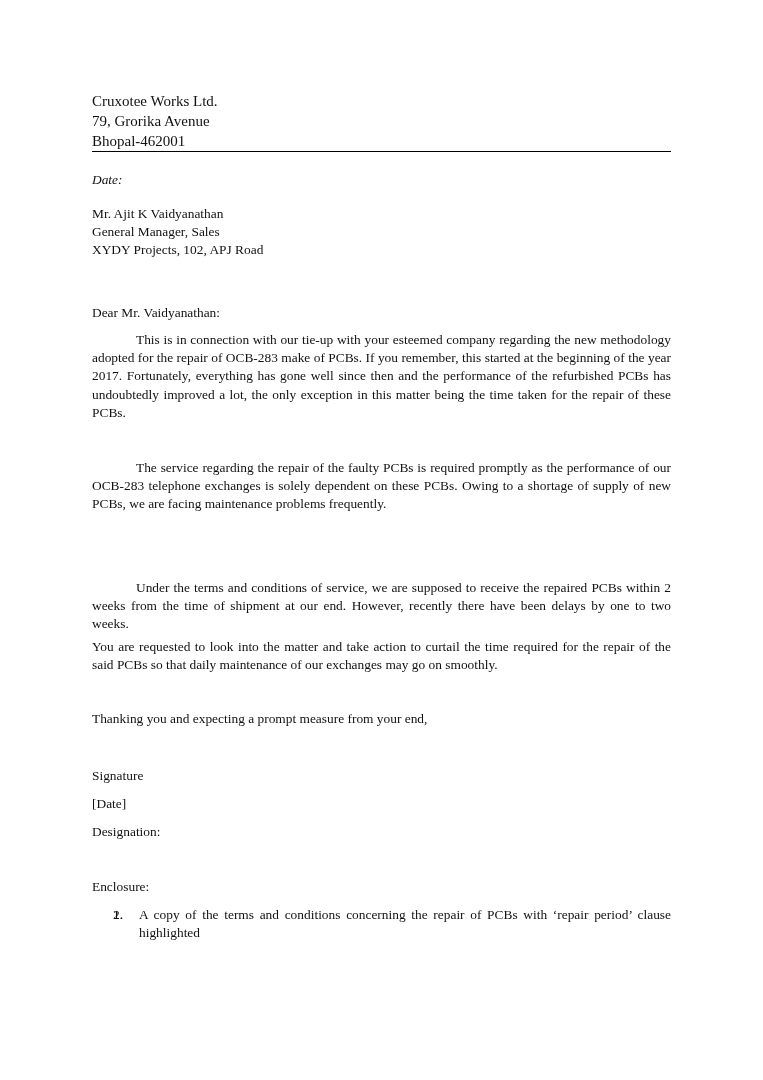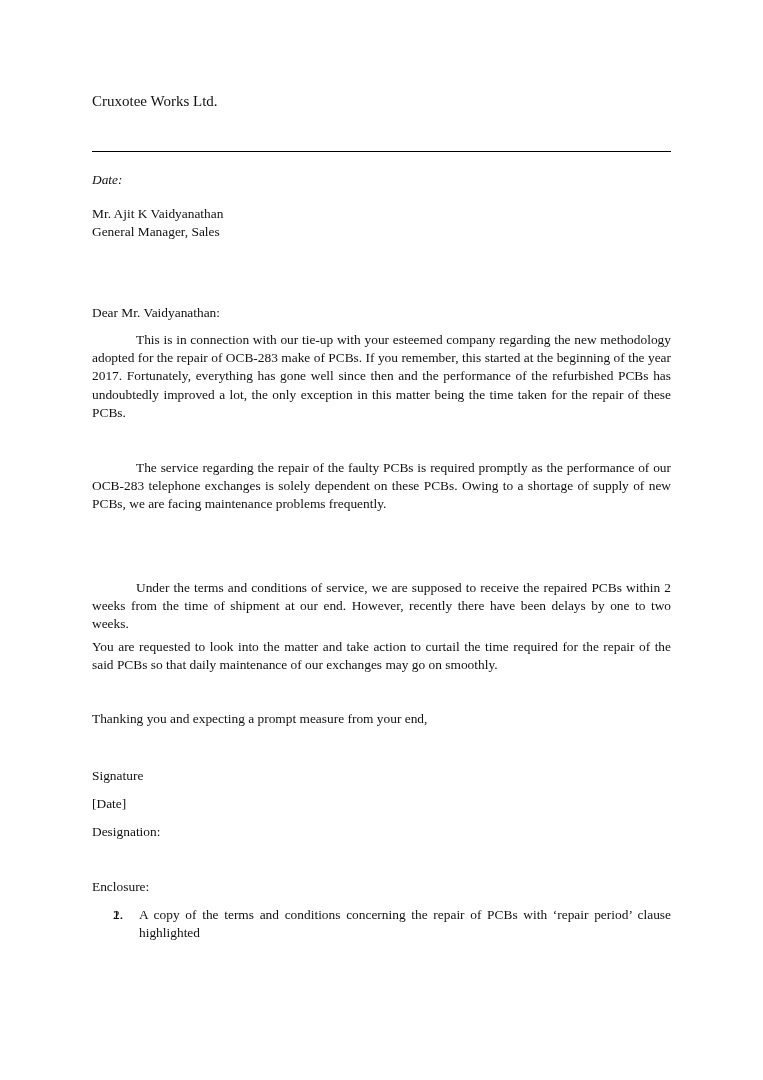--- a/index.html
+++ b/index.html
@@ -81,30 +81,33 @@
       top: 0;
     }
   </style>
 </head>
 <body>
 
 <div class="page">
 
   <div class="header-block">
     <span class="header-line">Cruxotee Works Ltd.</span>
+    <span class="header-line">79, Grorika Avenue</span>
+    <span class="header-line">Bhopal-462001</span>
   </div>
   <div class="header-rule"></div>
 
   <div class="abs sm" style="top:171px;font-style:italic;">
     <span class="line">Date:</span>
   </div>
 
   <div class="abs sm" style="top:205px;">
     <span class="line">Mr. Ajit K Vaidyanathan</span>
     <span class="line">General Manager, Sales</span>
+    <span class="line">XYDY Projects, 102, APJ Road</span>
   </div>
 
   <div class="abs sm" style="top:304px;">
     <span class="line">Dear Mr. Vaidyanathan:</span>
   </div>
 
   <p class="abs sm para indent" style="top:331px; margin:0;">This is in connection with our tie-up with your esteemed company regarding the new methodology adopted for the repair of OCB-283 make of PCBs. If you remember, this started at the beginning of the year 2017. Fortunately, everything has gone well since then and the performance of the refurbished PCBs has undoubtedly improved a lot, the only exception in this matter being the time taken for the repair of these PCBs.</p>
 
   <p class="abs sm para indent" style="top:459px; margin:0;">The service regarding the repair of the faulty PCBs is required promptly as the performance of our OCB-283 telephone exchanges is solely dependent on these PCBs. Owing to a shortage of supply of new PCBs, we are facing maintenance problems frequently.</p>
 

